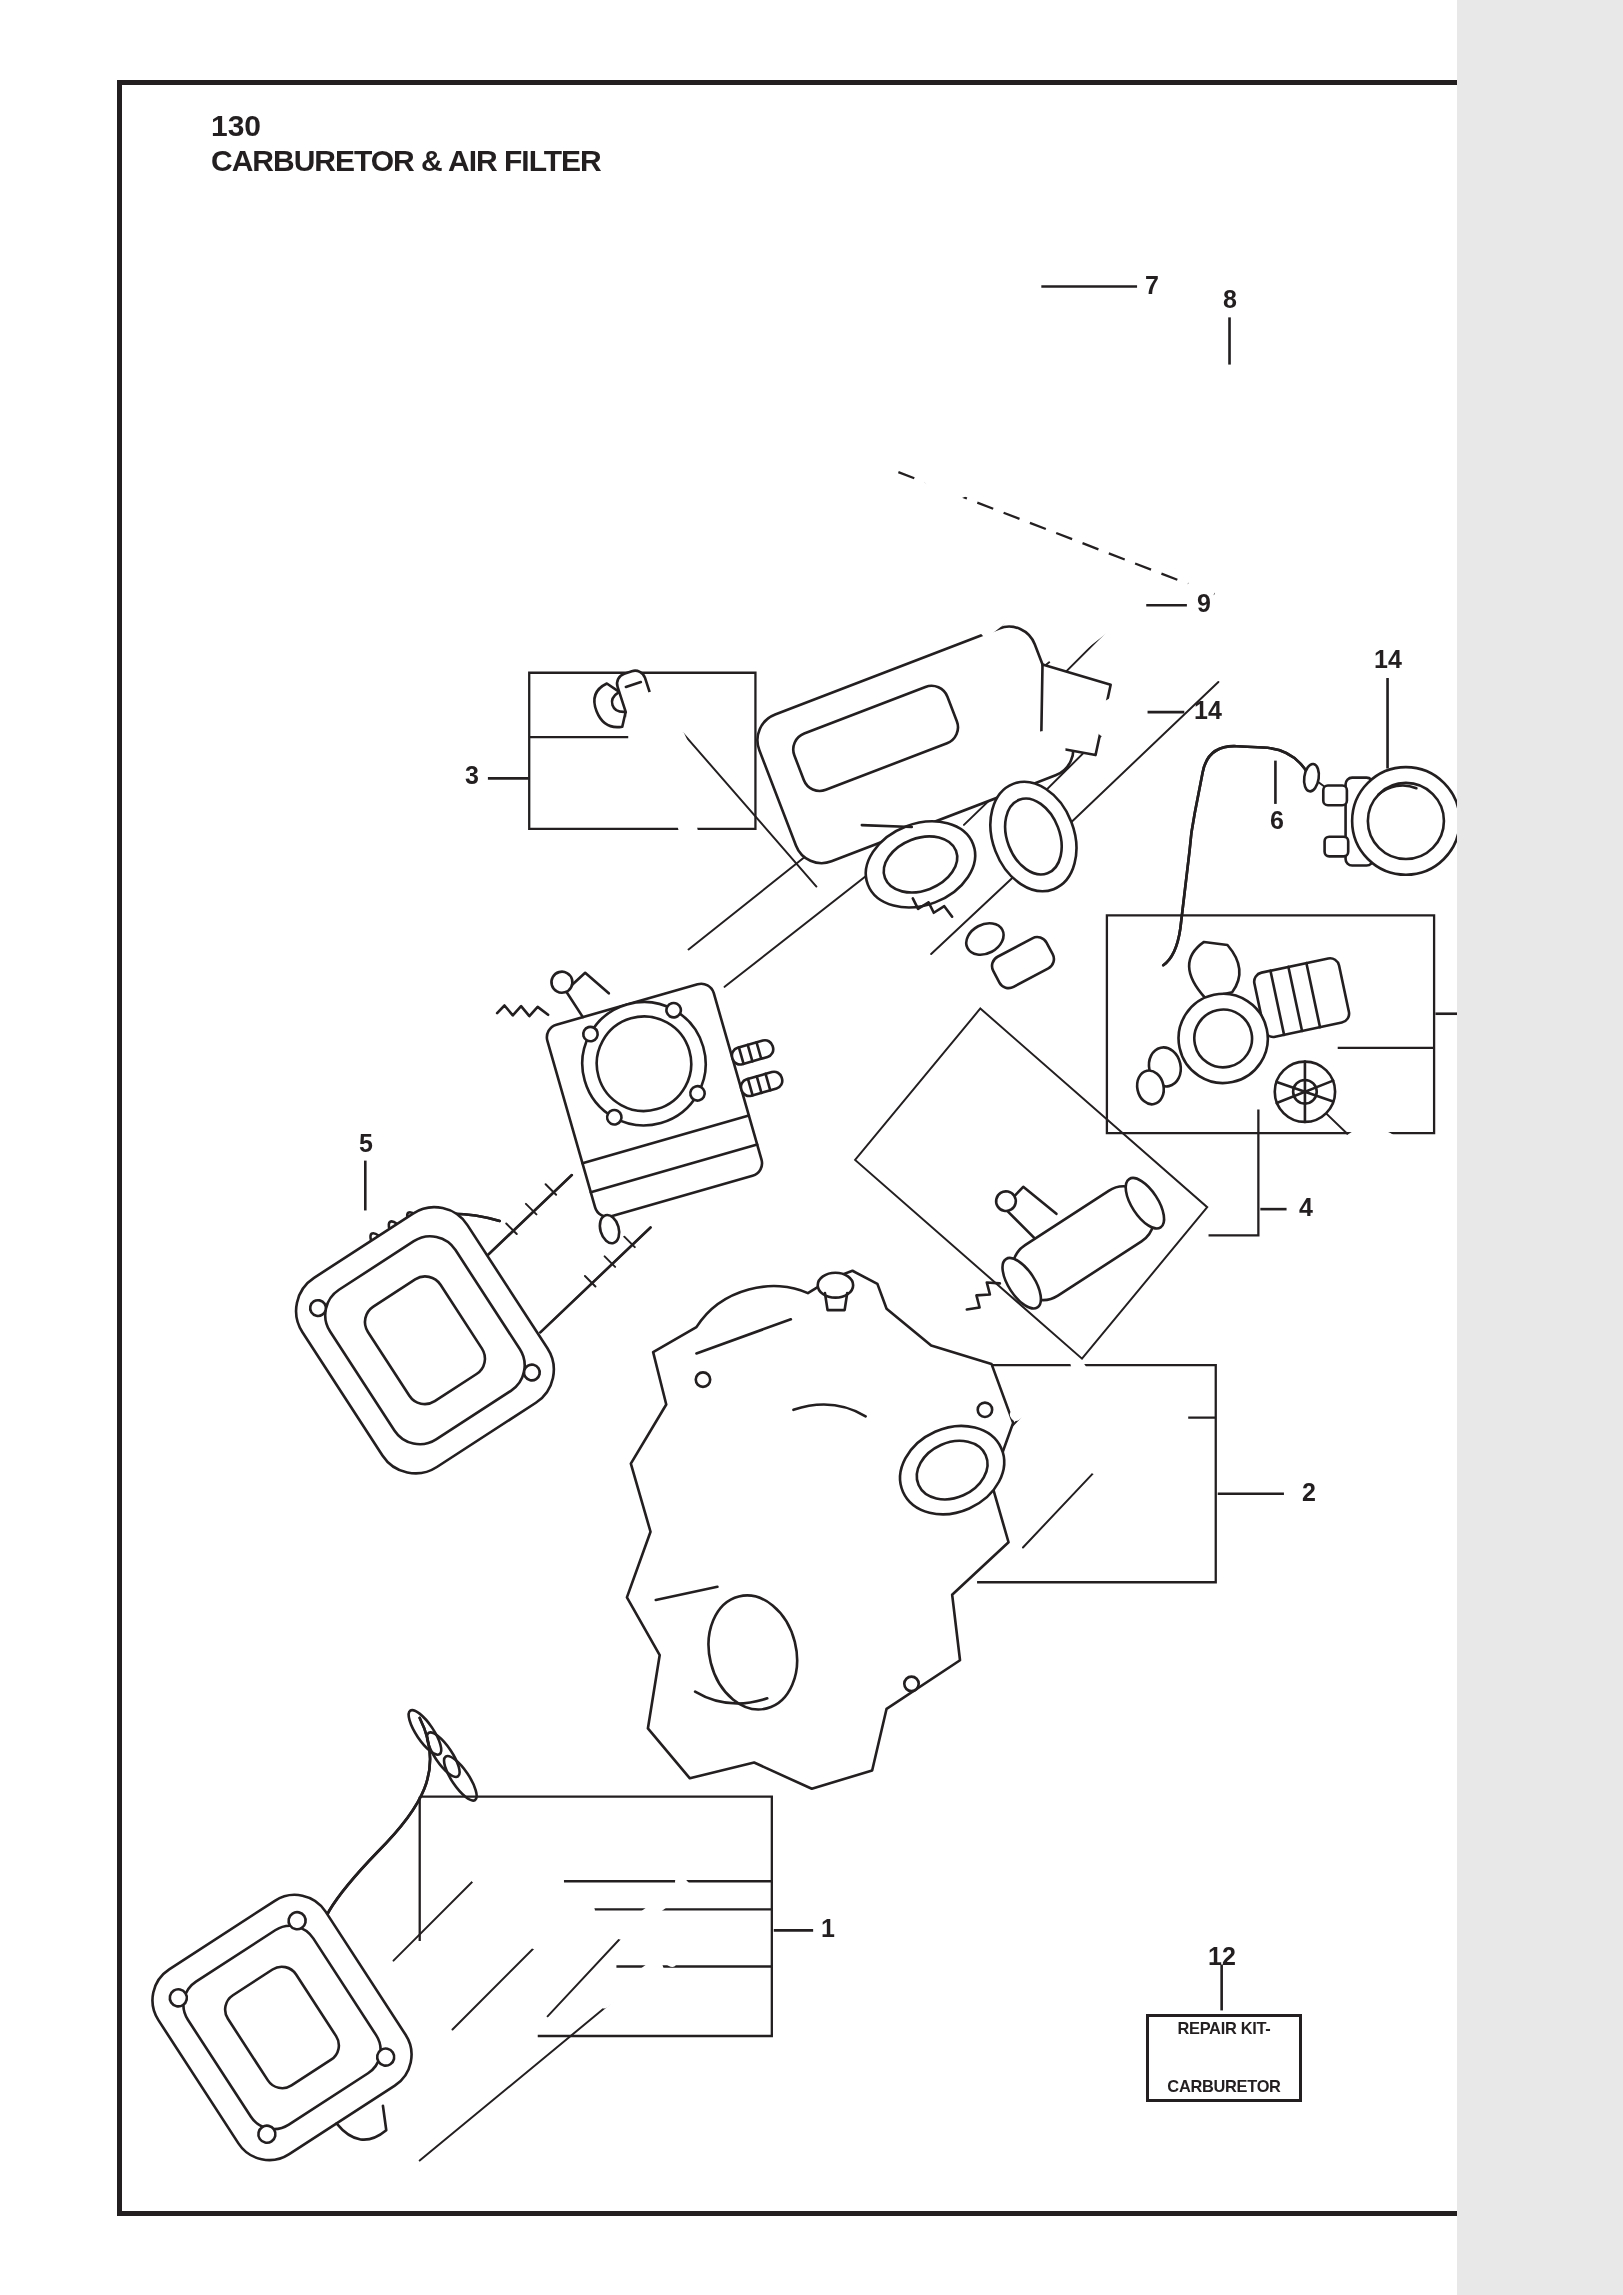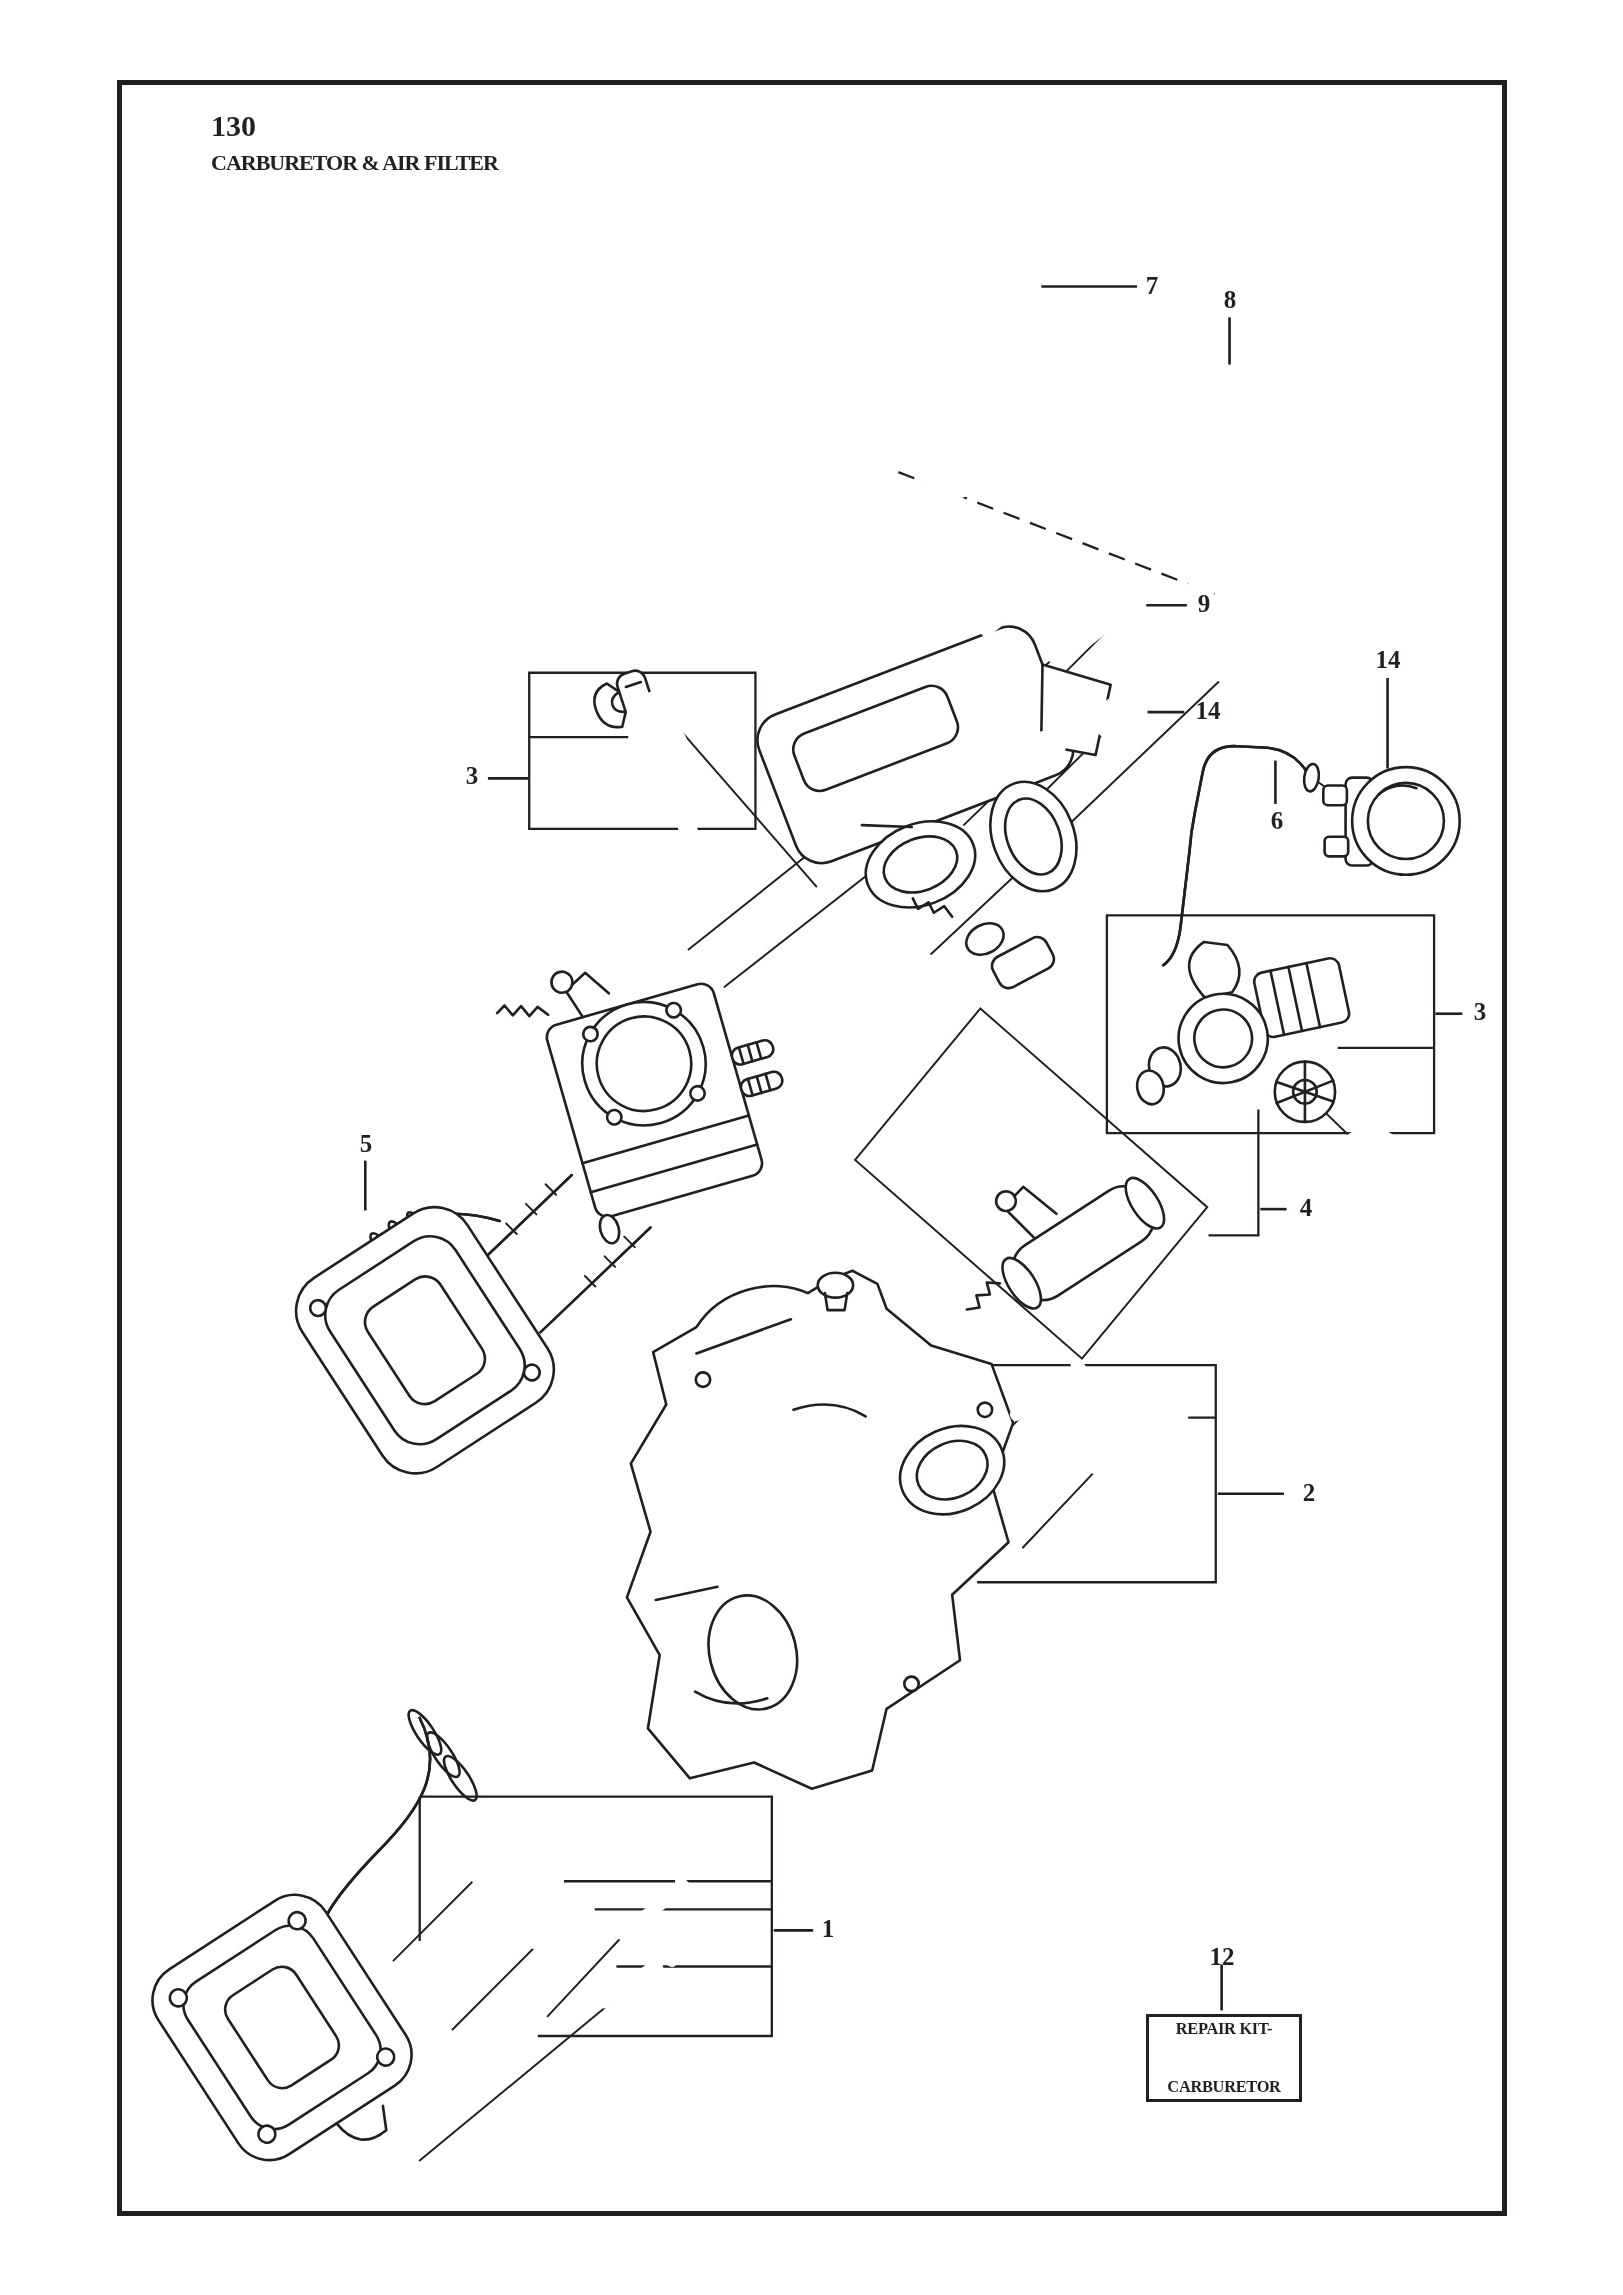--- a/index.html
+++ b/index.html
@@ -1,27 +1,27 @@
 <!DOCTYPE html>
 <html style="--ink: #231f20; --bg: #ffffff;font-size:10.5px"><head>
 <meta charset="utf-8">
 <style>
   :root { --ink:#231f20; --bg:#ffffff; }
   html,body { margin:0; padding:0; background:#e8e8e8; }
   .page {
-    position:relative; width:1623px; height:2295px; background:var(--bg);
-    font-family:Liberation Serif, serif; color:var(--ink); overflow:hidden;
+    position:relative; width:1457px; height:2295px; background:var(--bg);
+    font-family:Liberation Sans, sans-serif; color:var(--ink); overflow:hidden;
   }
   .frame {
     position:absolute; left:117px; top:80px; width:1380px; height:2126px;
     border:5.9px solid var(--ink);
   }
   .titleblock { position:absolute; left:211px; top:111px; }
   .fig-number { font-size:30px; font-weight:700; letter-spacing:0px; line-height:1.0; }
-  .fig-title  { font-size:22px; font-weight:700; letter-spacing:-1px; line-height:1.0; margin-top:11px; }
+  .fig-title  { font-size:30px; font-weight:700; letter-spacing:-1px; line-height:1.0; margin-top:5px; }
   #diagram { position:absolute; left:0; top:0; width:1623px; height:2295px; }
   #diagram .ln   { fill:none; stroke:var(--ink); stroke-width:3; stroke-linecap:round; }
   #diagram .dash { fill:none; stroke:var(--ink); stroke-width:3.5; stroke-dasharray:26 17; }
   #diagram .bracket { fill:none; stroke:var(--ink); stroke-width:3.5; }
   #diagram .part path, #diagram .part rect, #diagram .part ellipse, #diagram .part circle {
     stroke:var(--ink); stroke-width:4; stroke-linecap:round; stroke-linejoin:round;
   }
   #diagram .thin { stroke-width:3 !important; }
   #diagram .tube-o { fill:none; stroke:var(--ink); stroke-linecap:round; }
   #diagram .tube-i { fill:none; stroke:#ffffff; stroke-linecap:round; }

